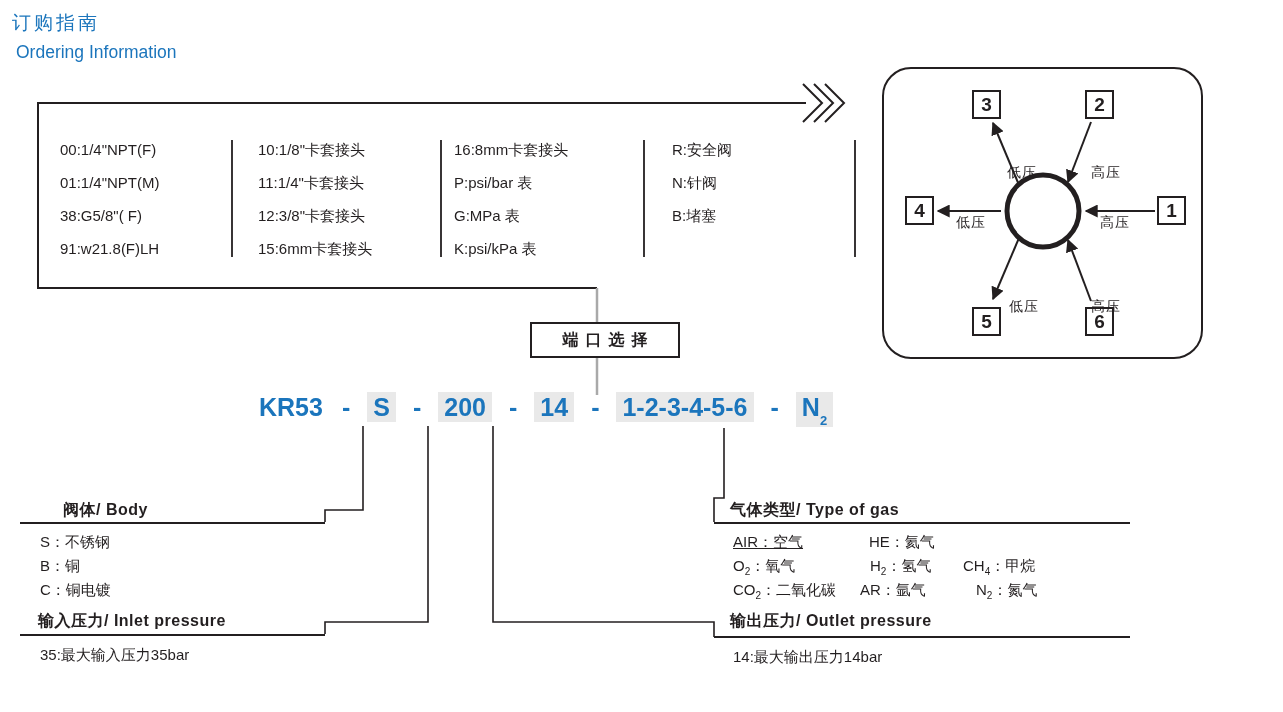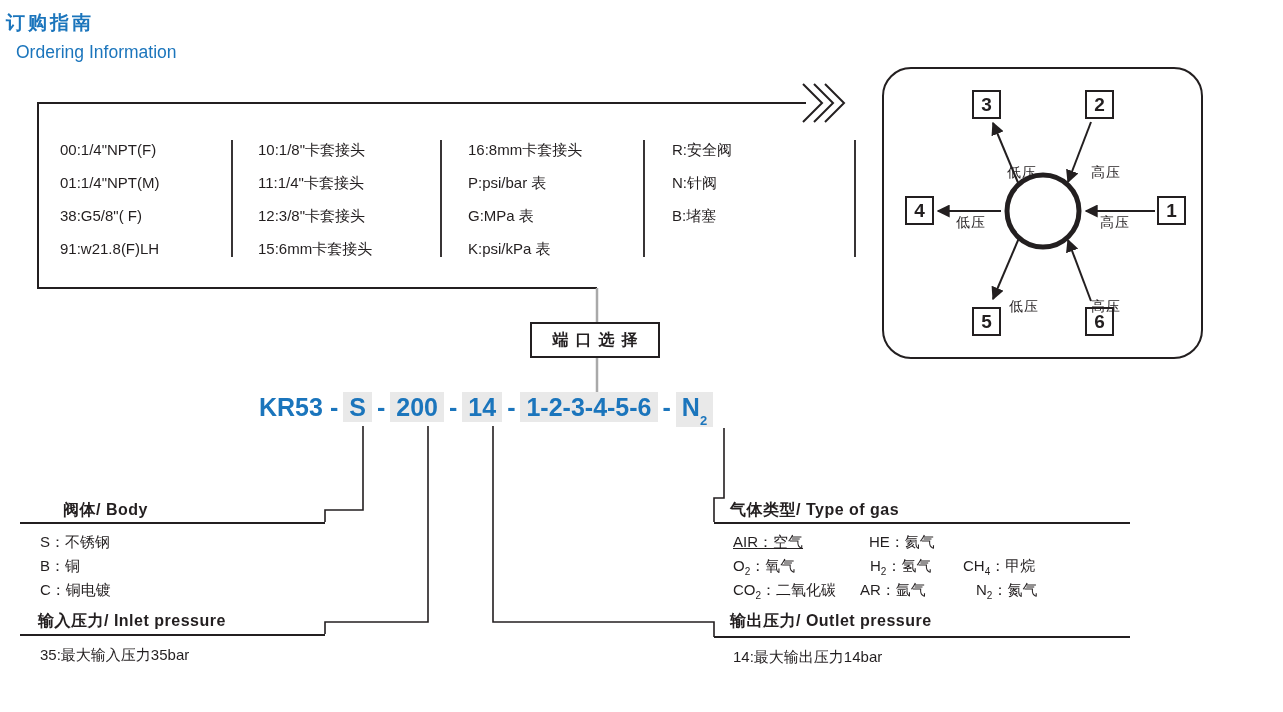--- a/index.html
+++ b/index.html
@@ -1,36 +1,36 @@
 <!DOCTYPE html>
 <html><head>
 <meta charset="utf-8">
 <style>
   html,body{margin:0;padding:0;}
   body{width:1283px;height:712px;position:relative;background:#ffffff;overflow:hidden;
        font-family:"Liberation Sans","DejaVu Sans",sans-serif;color:#231f20;}
   .abs{position:absolute;}
   .blue{color:#1b75bc;}
   
-  .title-cn{left:6px;top:10px;font-size:19px;font-weight:bold;letter-spacing:3px;text-align:right;}
+  .title-cn{left:12px;top:10px;font-size:19px;font-weight:normal;letter-spacing:3px;text-align:right;}
   .title-en{left:16px;top:42px;font-size:17.5px;font-weight:500;}
   
   .opt-col{line-height:33px;font-size:15px;white-space:nowrap;}
   .opt-col div{height:33px;}
   .col-0{left:60px;top:133px;}
   .col-1{left:258px;top:133px;}
-  .col-2{left:468px;top:133px;}
+  .col-2{left:454px;top:133px;}
   .col-3{left:672px;top:133px;}
   
-  .port-select{left:530px;top:322px;width:130px;height:36px;background:#fff;
+  .port-select{left:530px;top:322px;width:150px;height:36px;background:#fff;
       border:2px solid #231f20;display:flex;align-items:center;justify-content:center;
       font-size:16px;font-weight:600;letter-spacing:7px;text-indent:7px;box-sizing:border-box;z-index:3;}
   
   .model{left:257px;top:392px;display:flex;align-items:flex-start;font-size:25px;
-      font-weight:bold;color:#1b75bc;white-space:nowrap;z-index:3;}
+      font-weight:bold;color:#1b75bc;white-space:nowrap;z-index:3;gap:12px;}
   .model span{display:inline-block;line-height:30px;}
   .mseg{padding:0 2px;}
   .hl{background:#e9e9e9;padding:0 6px;}
   .mdash{margin:0 5px;}
   .msub{font-size:13px;position:relative;top:9px;line-height:13px;}
   
   .sec-title{font-size:16px;font-weight:bold;letter-spacing:0.5px;white-space:nowrap;}
   .sec-items{font-size:15px;line-height:24px;white-space:nowrap;}
   .gas-item{font-size:15px;white-space:nowrap;}
   .gsub{font-size:10px;vertical-align:-4px;}

